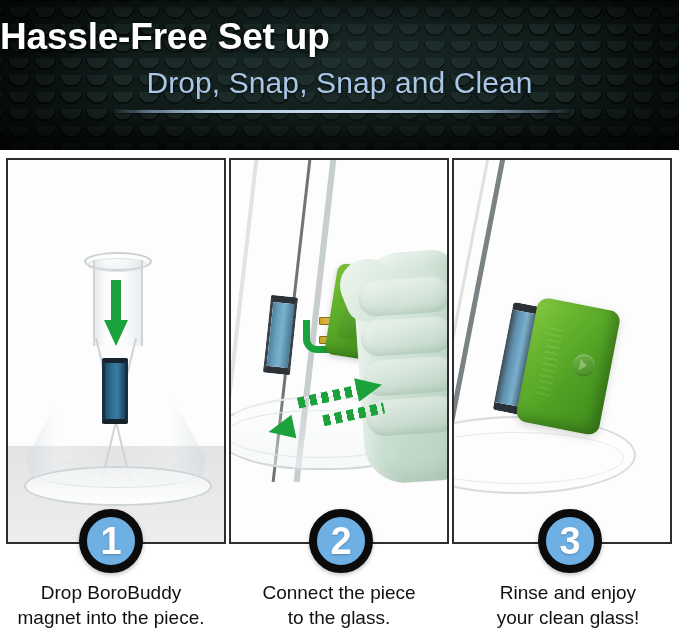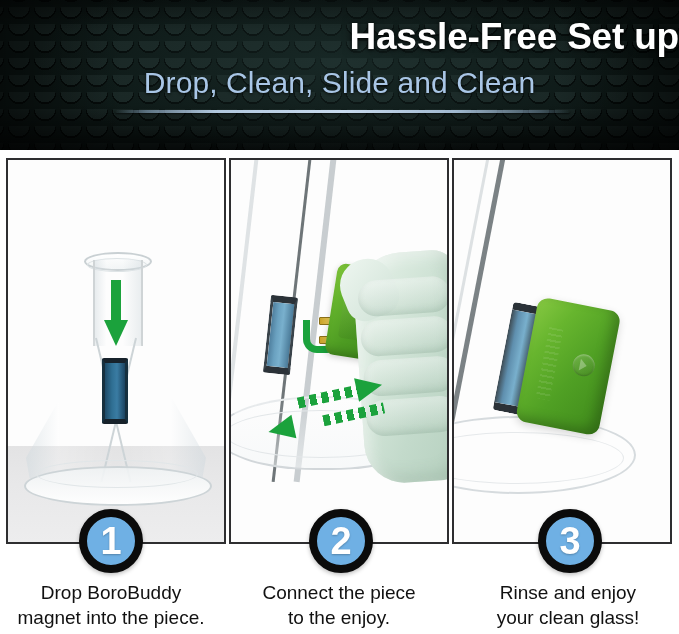--- a/index.html
+++ b/index.html
@@ -37,21 +37,21 @@
   .hdr-vig{
     position:absolute;inset:0;
     background:
       radial-gradient(ellipse 62% 88% at 50% 42%, rgba(40,64,62,.40) 0%, rgba(0,0,0,0) 72%),
       linear-gradient(to right, rgba(0,0,0,.55) 0%, rgba(0,0,0,0) 18%, rgba(0,0,0,0) 82%, rgba(0,0,0,.55) 100%),
       linear-gradient(to bottom, rgba(0,0,0,.45) 0%, rgba(0,0,0,0) 22%, rgba(0,0,0,0) 70%, rgba(0,0,0,.75) 100%);
   }
   .hdr-text{position:absolute;inset:0;}
   .title{
     position:absolute;left:0;top:15px;width:679px;
-    text-align:right;color:#ffffff;
+    text-align:left;color:#ffffff;
     font-size:37px;font-weight:700;letter-spacing:-.2px;
     line-height:44px;
     text-shadow:0 1px 3px rgba(0,0,0,.85), 0 0 10px rgba(0,0,0,.6);
     font-stretch:condensed;
   }
   .subtitle{
     position:absolute;left:0;top:64px;width:679px;
     text-align:center;color:#a9c6e6;
     font-size:30px;font-weight:400;line-height:38px;letter-spacing:.1px;
     text-shadow:0 1px 3px rgba(0,0,0,.8);
@@ -314,21 +314,21 @@
 <body>
 
 <div class="sheet">
 
   <div class="header">
     <div class="scales"></div>
     <div class="scales2"></div>
     <div class="hdr-vig"></div>
     <div class="hdr-text">
       <div class="title">Hassle-Free Set up</div>
-      <div class="subtitle">Drop, Clean, Slide and Clean</div>
+      <div class="subtitle">Drop, Snap, Snap and Clean</div>
       <div class="rule"></div>
     </div>
   </div>
 
   <div class="panels">
 
     <div class="panel p1">
       <div class="stage">
         <div class="floor1"></div>
         <div class="flask">
@@ -408,20 +408,20 @@
   <div class="badge b1">1</div>
   <div class="badge b2">2</div>
   <div class="badge b3">3</div>
 
   <div class="caption c1">
     <div>Drop BoroBuddy</div>
     <div>magnet into the piece.</div>
   </div>
   <div class="caption c2">
     <div>Connect the piece</div>
-    <div>to the enjoy.</div>
+    <div>to the glass.</div>
   </div>
   <div class="caption c3">
     <div>Rinse and enjoy</div>
     <div>your clean glass!</div>
   </div>
 
 </div>
 
 </body></html>

